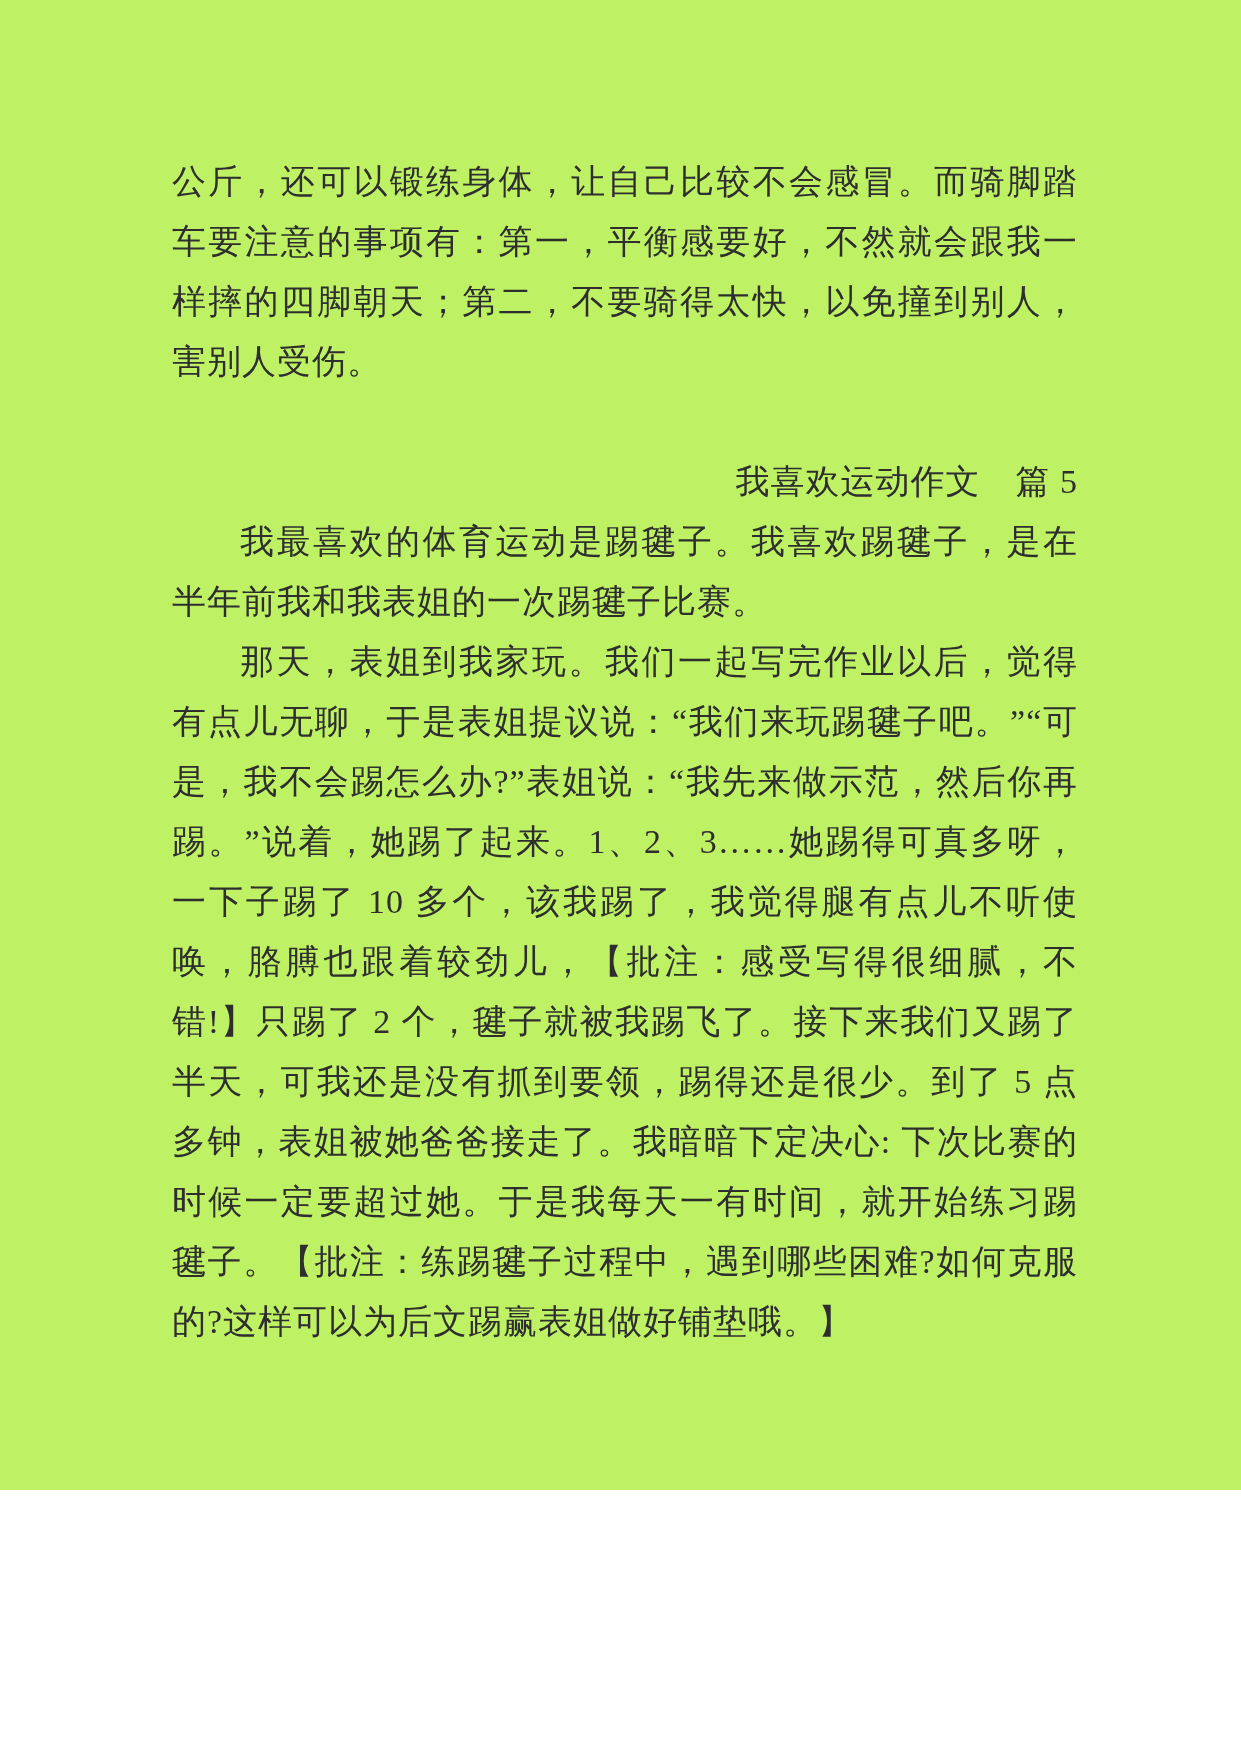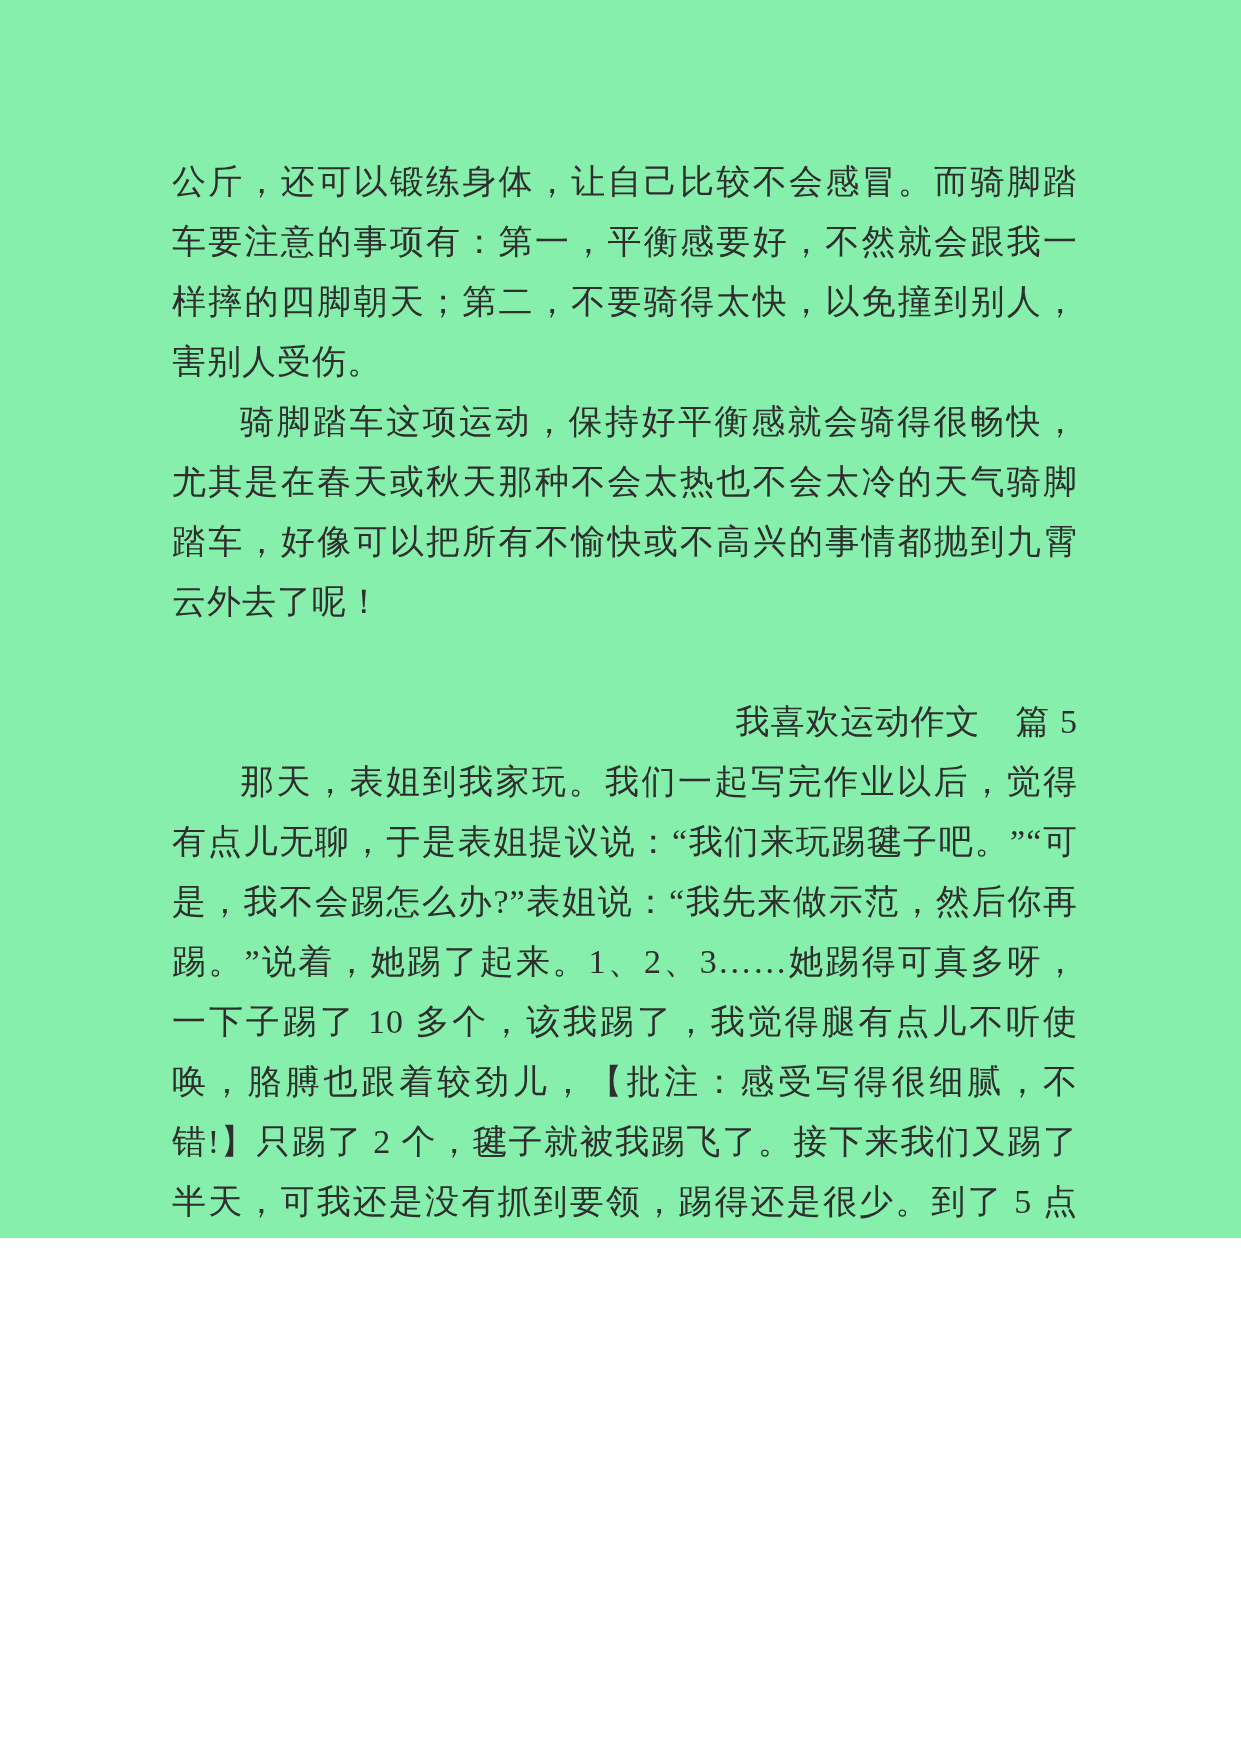--- a/index.html
+++ b/index.html
@@ -4,23 +4,23 @@
 <style>
   html, body {
     margin: 0;
     padding: 0;
     background: #ffffff;
   }
   .page {
     position: relative;
     box-sizing: border-box;
     width: 1241px;
-    height: 1238px;
+    height: 1490px;
     margin: 0;
-    background: #86efac;
+    background: #bef264;
     padding: 152px 163px 0 172px;
     overflow: hidden;
     font-family: "Liberation Serif", "DejaVu Serif", serif;
     font-size: 34px;
     line-height: 60px;
     letter-spacing: 1px;
     color: #2e2e2e;
     font-weight: 400;
   }
   .para {
@@ -42,16 +42,16 @@
     line-height: 60px;
     text-align: right;
     letter-spacing: 1px;
   }
 </style>
 </head>
 <body>
 
 <div class="page">
   <p class="para">公斤，还可以锻练身体，让自己比较不会感冒。而骑脚踏车要注意的事项有：第一，平衡感要好，不然就会跟我一样摔的四脚朝天；第二，不要骑得太快，以免撞到别人，害别人受伤。</p>
-  <p class="para indent">骑脚踏车这项运动，保持好平衡感就会骑得很畅快，尤其是在春天或秋天那种不会太热也不会太冷的天气骑脚踏车，好像可以把所有不愉快或不高兴的事情都抛到九霄云外去了呢！</p>
   <h2 class="heading">我喜欢运动作文　篇 5</h2>
+  <p class="para indent">我最喜欢的体育运动是踢毽子。我喜欢踢毽子，是在半年前我和我表姐的一次踢毽子比赛。</p>
   <p class="para indent">那天，表姐到我家玩。我们一起写完作业以后，觉得有点儿无聊，于是表姐提议说：“我们来玩踢毽子吧。”“可是，我不会踢怎么办?”表姐说：“我先来做示范，然后你再踢。”说着，她踢了起来。1、2、3……她踢得可真多呀，一下子踢了 10 多个，该我踢了，我觉得腿有点儿不听使唤，胳膊也跟着较劲儿，【批注：感受写得很细腻，不错!】只踢了 2 个，毽子就被我踢飞了。接下来我们又踢了半天，可我还是没有抓到要领，踢得还是很少。到了 5 点多钟，表姐被她爸爸接走了。我暗暗下定决心: 下次比赛的时候一定要超过她。于是我每天一有时间，就开始练习踢毽子。【批注：练踢毽子过程中，遇到哪些困难?如何克服的?这样可以为后文踢赢表姐做好铺垫哦。】</p>
 </div>
 
 </body></html>

